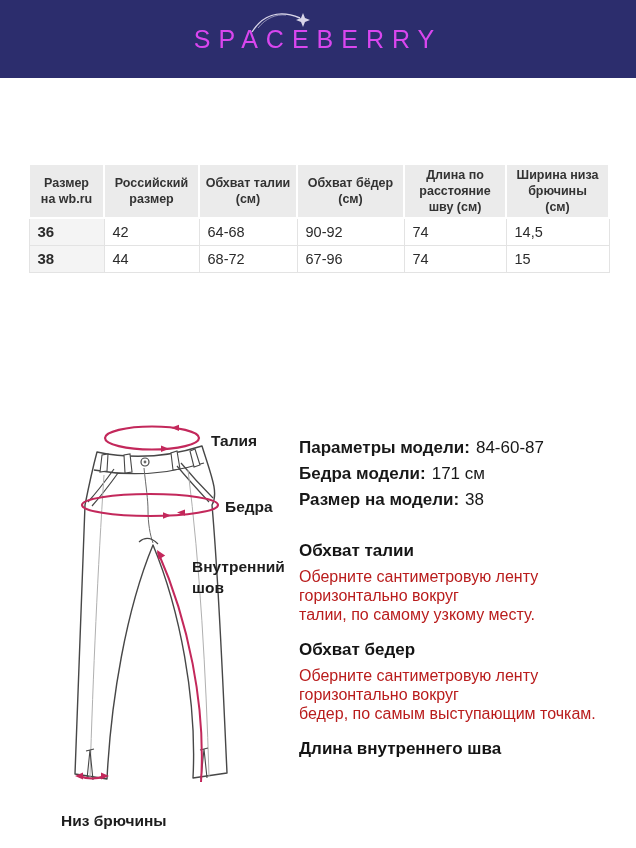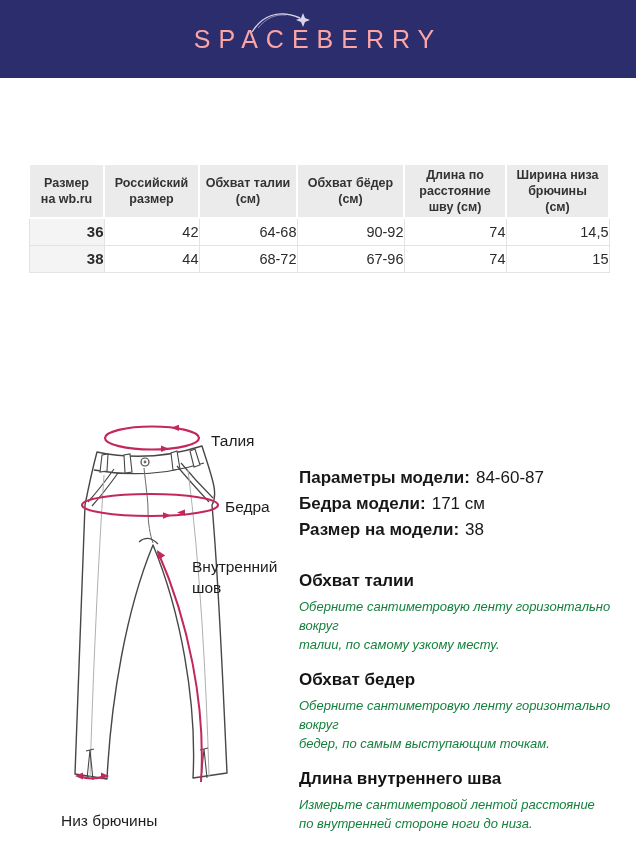--- a/index.html
+++ b/index.html
@@ -16,67 +16,67 @@
   .site-header {
     position: absolute; left: 0; top: 0;
     width: 636px; height: 78px;
     background: #2c2d6d;
     display: flex; align-items: center; justify-content: center;
   }
   .logo { position: relative; display: inline-block; }
   .logo-text {
     font-family: "Liberation Sans", sans-serif;
     font-size: 25px; letter-spacing: 8px;
-    color: #fca5a5; font-weight: 400;
+    color: #d946ef; font-weight: 400;
   }
   .comet { position: absolute; left: 56px; top: -17px; width: 66px; height: 30px; }
 
   
   .size-table-wrap { position: absolute; left: 28px; top: 163px; width: 580px; }
   table.size-table { width: 580px; border-collapse: collapse; table-layout: fixed; }
   table.size-table th {
     background: #ebebeb;
     border: 2px solid #ffffff;
     font-size: 12.5px; font-weight: 600; color: #333;
     line-height: 16px; white-space: pre-line;
     height: 54px; vertical-align: middle; text-align: center;
     padding: 2px 4px;
   }
   table.size-table td {
     border: 1px solid #e3e3e3;
     font-size: 14.5px; color: #2b2b2b;
-    height: 27px; text-align: right; vertical-align: middle;
-    background: #ffffff; padding: 2px 0;
+    height: 27px; text-align: left; vertical-align: middle;
+    background: #ffffff; padding: 2px 8px;
   }
   table.size-table td.first-col {
     background: #f4f4f4; font-weight: 700; font-size: 15px;
   }
 
   
   .diagram-svg { position: absolute; left: 30px; top: 405px; width: 280px; height: 440px; }
   .diag-label {
-    position: absolute; font-size: 15.5px; font-weight: 400; color: #1d1d1d;
+    position: absolute; font-size: 15.5px; font-weight: 700; color: #1d1d1d;
     line-height: 21px; white-space: pre-line;
   }
   .lbl-waist { left: 211px; top: 430px; }
   .lbl-hips { left: 225px; top: 496px; }
   .lbl-inner-seam { left: 192px; top: 556px; }
   .lbl-leg-bottom { left: 61px; top: 791px; margin-top: 19px; }
 
   
-  .info-col { position: absolute; left: 299px; top: 465px; width: 330px; }
+  .info-col { position: absolute; left: 299px; top: 435px; width: 330px; }
   .model-info-line { font-size: 17px; line-height: 26px; color: #181818; }
   .mi-label { font-weight: 700; margin-right: 6px; }
   .mi-value { font-weight: 400; }
   .guide { margin-top: 28px; }
   .guide-section { margin-bottom: 16px; }
   .guide-title { font-size: 17px; font-weight: 700; color: #141414; margin-bottom: 6px; }
   .guide-text {
-    font-size: 13px; line-height: 19px; color: #15803d;
-    white-space: pre-line; margin-bottom: 10px; font-style: italic;
+    font-size: 16px; line-height: 19px; color: #b91c1c;
+    white-space: pre-line; margin-bottom: 10px;
   }
 </style>
 </head>
 <body>
 
 <header class="site-header">
   <div class="logo">
     <svg class="comet" viewBox="0 0 66 30">
       <path d="M 2,24 C 12,8 28,1 50,10" fill="none" stroke="#d8d5e8" stroke-width="1.4"></path>
       <path d="M 8,20 C 16,10 26,6 36,7" fill="none" stroke="#d8d5e8" stroke-width="0.8" opacity="0.7"></path>
@@ -226,17 +226,15 @@
       <div class="guide-text">Оберните сантиметровую ленту горизонтально вокруг
 талии, по самому узкому месту.</div>
     </div>
     <div class="guide-section">
       <div class="guide-title">Обхват бедер</div>
       <div class="guide-text">Оберните сантиметровую ленту горизонтально вокруг
 бедер, по самым выступающим точкам.</div>
     </div>
     <div class="guide-section">
       <div class="guide-title">Длина внутреннего шва</div>
-      <div class="guide-text">Измерьте сантиметровой лентой расстояние
-по внутренней стороне ноги до низа.</div>
     </div>
   </div>
 </div>
 
 </body></html>

